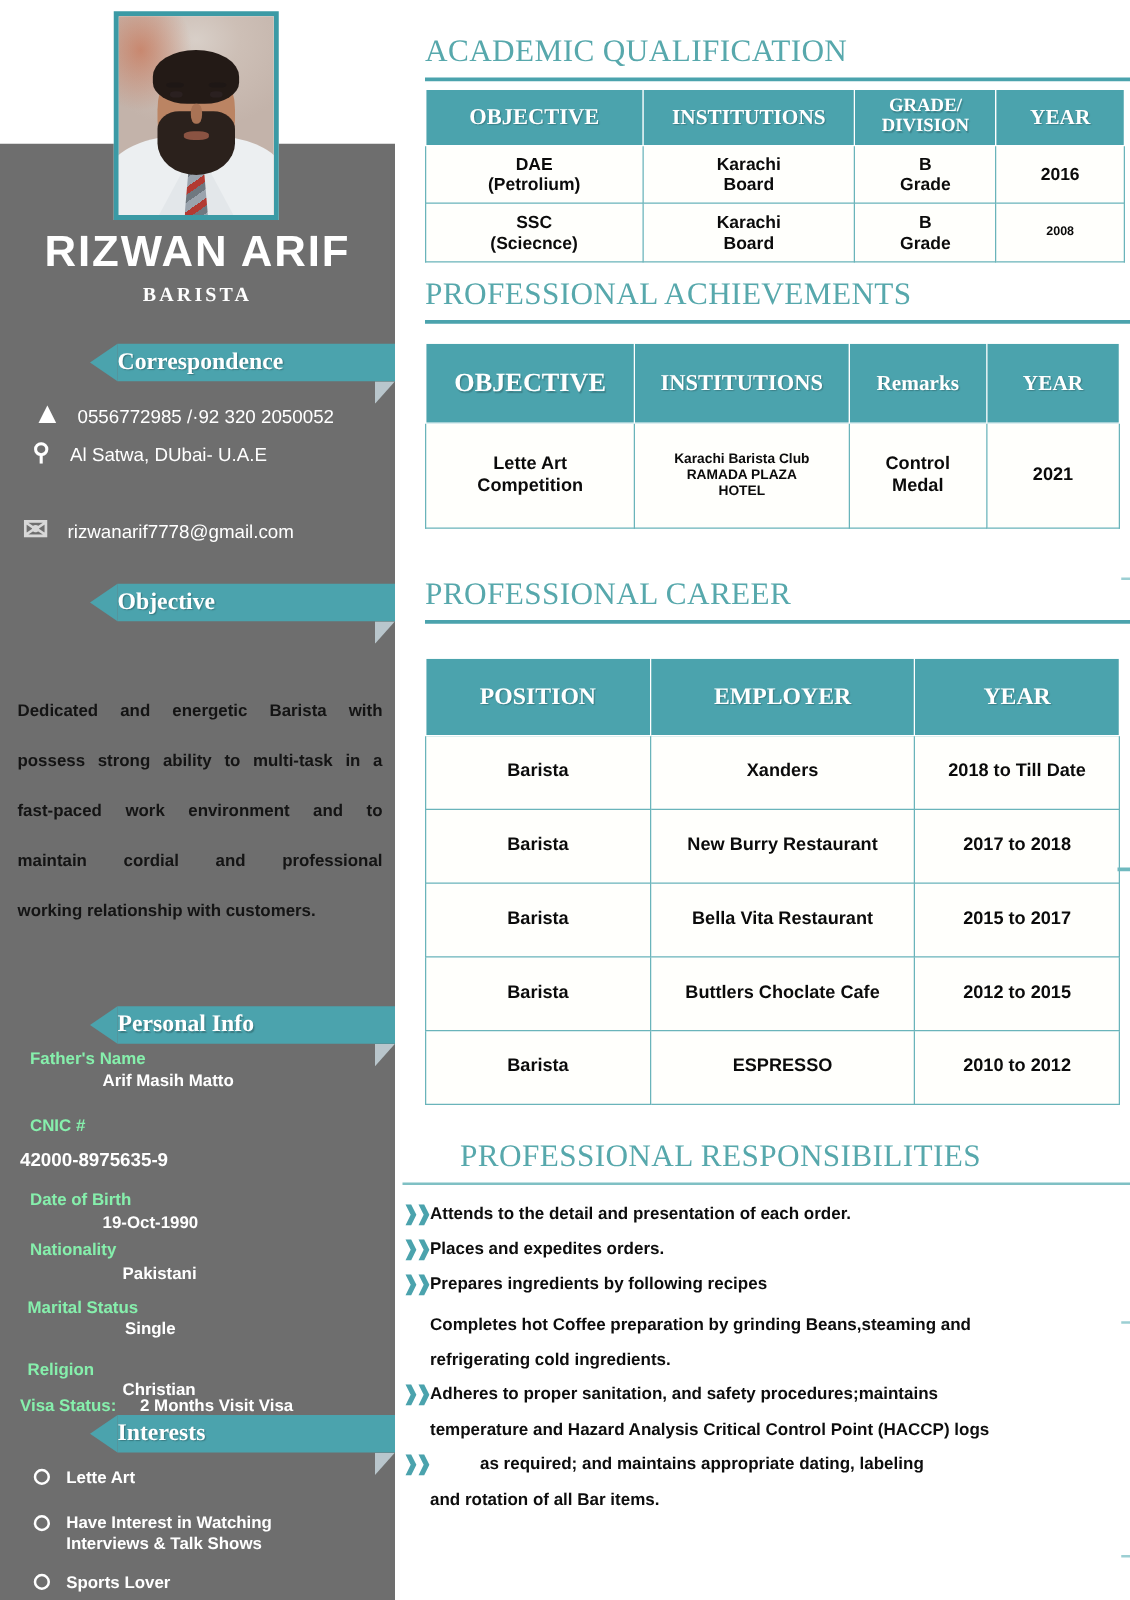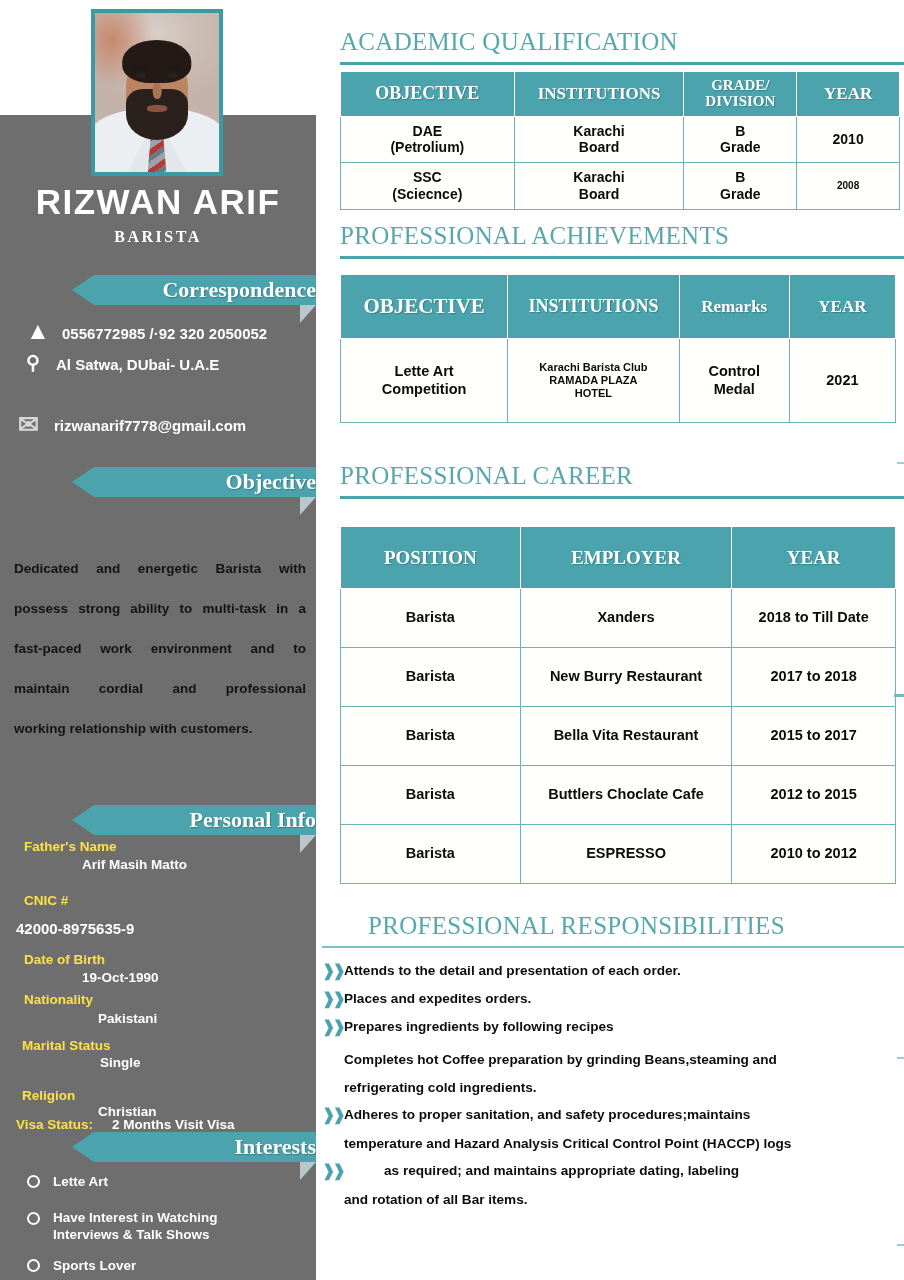--- a/index.html
+++ b/index.html
@@ -105,64 +105,64 @@
     font-size: 16px; font-weight: bold;
     letter-spacing: 2.5px;
     color: #ffffff;
   }
 
   
   .ribbon {
     position: absolute;
     height: 30px;
     background: #4ba3ad;
-    display: flex; align-items: center; justify-content: flex-end;
+    display: flex; align-items: center; justify-content: flex-start;
     color: #ffffff;
     font-family: "Liberation Serif", serif;
-    font-size: 22px; font-weight: bold;
+    font-size: 19px; font-weight: bold;
     text-shadow: 1px 1px 1px rgba(0,0,0,.25);
     z-index: 6;
   }
   .ribbon::before {
     content:"";
     position:absolute; left:-22px; top:0;
     width:0; height:0;
     border-top:15px solid transparent;
     border-bottom:15px solid transparent;
     border-right:22px solid #4ba3ad;
   }
   .ribbon-fold {
     position: absolute;
     width: 16px; height: 18px;
     background: #b9c6cc;
     z-index: 5;
     clip-path: polygon(0 0, 100% 0, 0 100%);
   }
 
   
-  .contact-row { position:absolute; color:#ffffff; font-size:15px; font-weight:bold; }
+  .contact-row { position:absolute; color:#ffffff; font-size:15px; font-weight:normal; }
   .ico {
     position:absolute; color:#ffffff;
     font-weight: bold;
     line-height:1;
   }
 
   
   .objective-text {
     position:absolute;
     left:14px; top:434px; width:292px;
     font-size:13.5px; font-weight:bold; color:#141414;
     line-height:40px;
     text-align: justify;
     text-align-last: justify;
   }
   .objective-text .last { text-align-last: left; display:block; }
 
   
-  .pi-label { position:absolute; font-size:13.5px; font-weight:bold; color:#fde047; }
+  .pi-label { position:absolute; font-size:13.5px; font-weight:bold; color:#86efac; }
   .pi-value { position:absolute; font-size:13.5px; font-weight:bold; color:#ffffff; }
 
   
   .interest-item { position:absolute; font-size:13.5px; font-weight:bold; color:#ffffff; line-height:17px;}
   .ring {
     position:absolute; width:13px; height:13px;
     border:2.4px solid #ffffff; border-radius:50%;
   }
 
   
@@ -345,21 +345,21 @@
             <span style="display:block">(Petrolium)</span>
           </td>
           <td style="font-size:14px;">
             <span style="display:block">Karachi</span>
             <span style="display:block">Board</span>
           </td>
           <td style="font-size:14px;">
             <span style="display:block">B</span>
             <span style="display:block">Grade</span>
           </td>
-          <td style="font-size:14px;">2010</td>
+          <td style="font-size:14px;">2016</td>
         </tr>
         <tr>
           <td style="font-size:14px;">
             <span style="display:block">SSC</span>
             <span style="display:block">(Sciecnce)</span>
           </td>
           <td style="font-size:14px;">
             <span style="display:block">Karachi</span>
             <span style="display:block">Board</span>
           </td>

